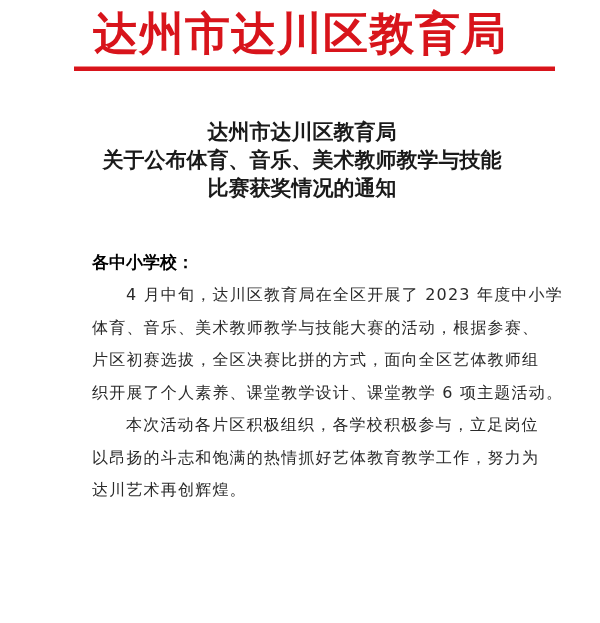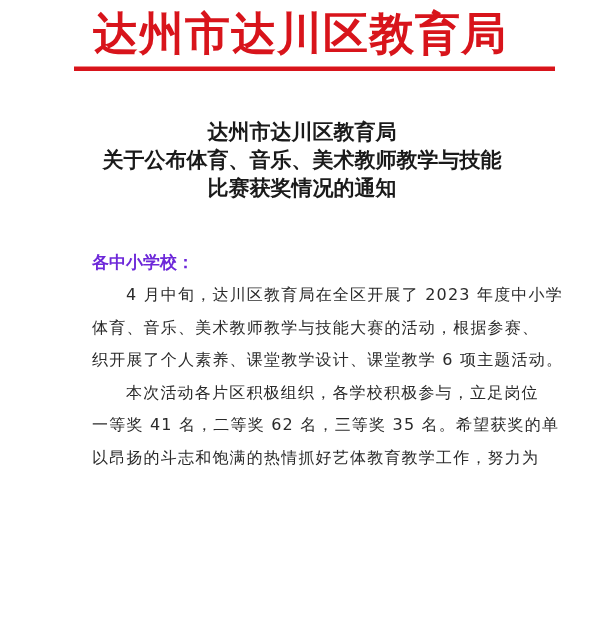--- a/index.html
+++ b/index.html
@@ -51,21 +51,21 @@
     }
     .notice-title div { white-space: nowrap; }
     .salutation {
       position: absolute;
       left: 92px;
       top: 251px;
       font-family: "DejaVu Sans", "Liberation Sans", sans-serif;
       font-weight: bold;
       font-size: 17px;
       line-height: 22px;
-      color: #6d28d9;
+      color: #000000;
       white-space: nowrap;
     }
     .body-text {
       position: absolute;
       left: 92px;
       top: 279px;
       width: 420px;
       font-family: "DejaVu Sans", "Liberation Sans", sans-serif;
       font-size: 16px;
       line-height: 32.5px;
@@ -88,20 +88,21 @@
   <div>关于公布体育、音乐、美术教师教学与技能</div>
   <div>比赛获奖情况的通知</div>
 </div>
 
 <div class="salutation">各中小学校：</div>
 
 <div class="body-text">
   <div class="paragraph">
     <div class="line indent">4 月中旬，达川区教育局在全区开展了 2023 年度中小学</div>
     <div class="line">体育、音乐、美术教师教学与技能大赛的活动，根据参赛、</div>
+    <div class="line">片区初赛选拔，全区决赛比拼的方式，面向全区艺体教师组</div>
     <div class="line">织开展了个人素养、课堂教学设计、课堂教学 6 项主题活动。</div>
   </div>
   <div class="paragraph">
     <div class="line indent">本次活动各片区积极组织，各学校积极参与，立足岗位</div>
-    <div class="line">一等奖 41 名，二等奖 62 名，三等奖 35 名。希望获奖的单</div>
     <div class="line">以昂扬的斗志和饱满的热情抓好艺体教育教学工作，努力为</div>
+    <div class="line">达川艺术再创辉煌。</div>
   </div>
 </div>
 
 </body></html>

